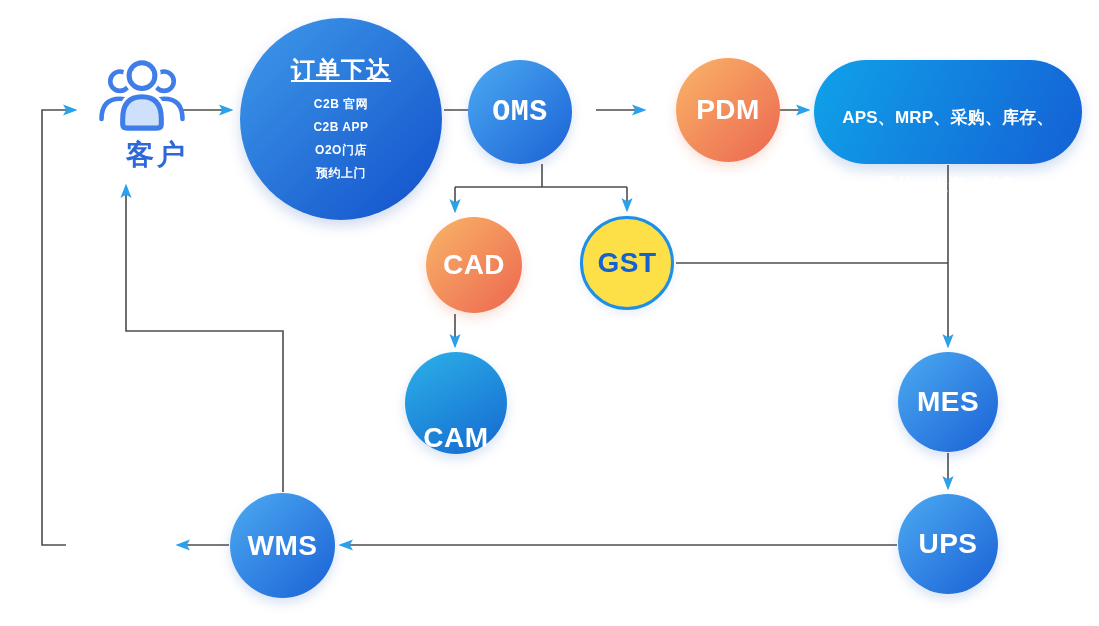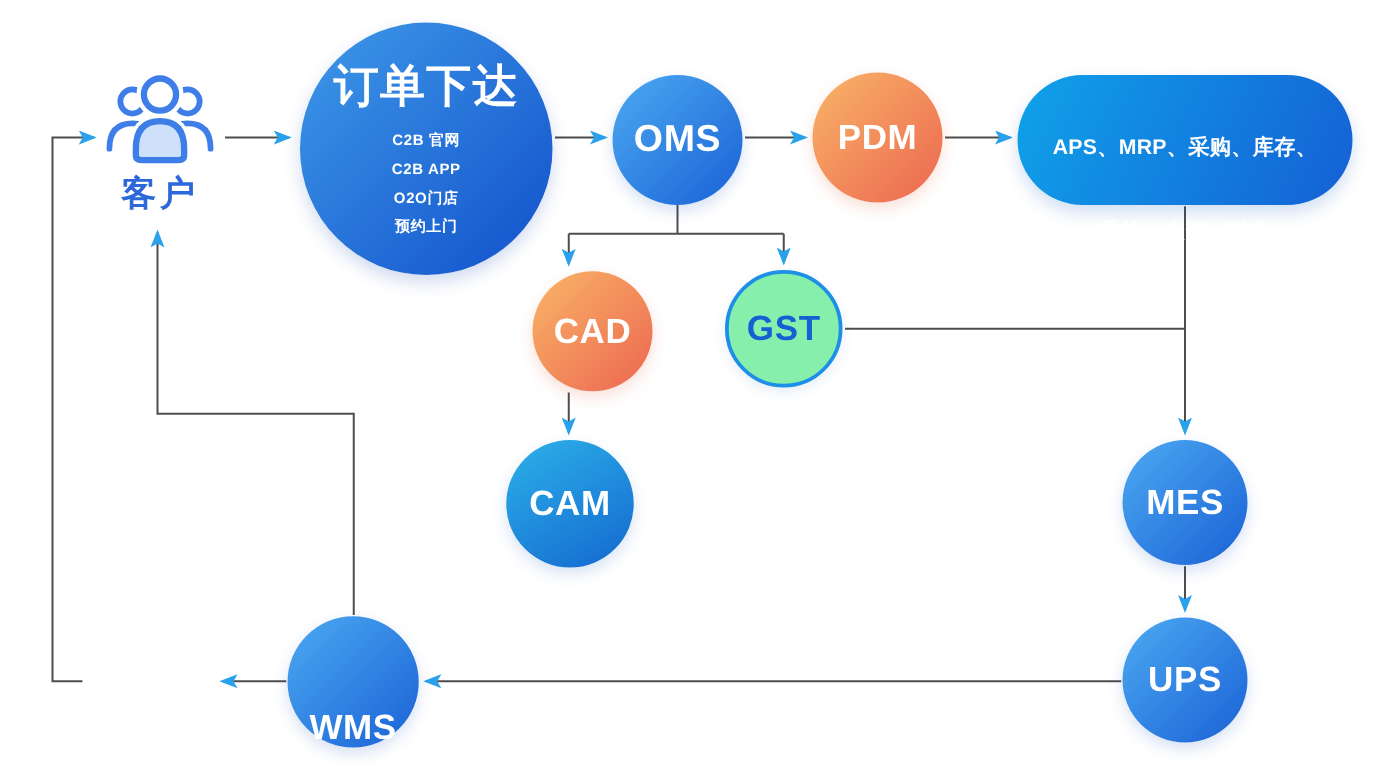--- a/index.html
+++ b/index.html
@@ -7,39 +7,39 @@
   .canvas{position:relative;width:1099px;height:626px;background:#ffffff;overflow:hidden;}
   .connectors{position:absolute;left:0;top:0;width:1099px;height:626px;z-index:1;}
   .node{position:absolute;z-index:2;display:flex;flex-direction:column;align-items:center;justify-content:center;
         text-align:center;color:#fff;font-weight:bold;box-sizing:border-box;}
   .circle{border-radius:50%;}
   .blue-grad{background:linear-gradient(135deg,#4caaf1 0%,#1a61d6 100%);box-shadow:0 5px 12px rgba(25,90,190,0.18);}
   .order-grad{background:linear-gradient(135deg,#3f9ae9 0%,#1150cb 100%);box-shadow:0 6px 14px rgba(20,70,170,0.20);}
   .orange-grad{background:linear-gradient(135deg,#f9b568 0%,#ec6650 100%);box-shadow:0 5px 12px rgba(220,100,60,0.20);}
   .erp-grad{background:linear-gradient(115deg,#0fa2e9 0%,#1560d5 100%);box-shadow:0 6px 14px rgba(20,90,190,0.20);}
   .cam-grad{background:linear-gradient(150deg,#2cb1e9 0%,#1468cf 100%);box-shadow:0 5px 12px rgba(25,100,190,0.18);}
-  .gst-node{background:#86efac;border:3px solid #1d8fe6;color:#1461d4;box-shadow:0 4px 10px rgba(25,100,190,0.10);}
+  .gst-node{background:#fde047;border:3px solid #1d8fe6;color:#1461d4;box-shadow:0 4px 10px rgba(25,100,190,0.10);}
   .lbl-lg{font-size:30px;letter-spacing:0.5px;}
   .lbl-md{font-size:28px;letter-spacing:0.5px;}
   #node-order{left:240px;top:18px;width:202px;height:202px;}
-  #node-order .order-title{font-size:36px;margin-bottom:7px;letter-spacing:1px;}
+  #node-order .order-title{font-size:24px;margin-bottom:7px;letter-spacing:1px;text-decoration:underline;}
   #node-order .order-line{font-size:12px;line-height:23px;letter-spacing:0.5px;}
-  #node-oms{left:490px;top:60px;width:104px;height:104px;}
-  #node-pdm{left:650px;top:58px;width:104px;height:104px;align-items:center;}
+  #node-oms{left:468px;top:60px;width:104px;height:104px;font-family:Liberation Mono, monospace;}
+  #node-pdm{left:676px;top:58px;width:104px;height:104px;align-items:center;}
   #node-erp{left:814px;top:60px;width:268px;height:104px;border-radius:52px;}
   #node-erp .erp-title{font-size:32px;line-height:34px;letter-spacing:1px;}
   #node-erp .erp-sub{font-size:17px;line-height:22px;letter-spacing:0.2px;margin-top:45px;}
   #node-cad{left:426px;top:217px;width:96px;height:96px;}
   #node-gst{left:580px;top:216px;width:94px;height:94px;}
-  #node-cam{left:405px;top:352px;width:102px;height:102px;}
+  #node-cam{left:405px;top:352px;width:102px;height:102px;justify-content:flex-end;}
   #node-mes{left:898px;top:352px;width:100px;height:100px;}
   #node-ups{left:898px;top:494px;width:100px;height:100px;}
-  #node-wms{left:230px;top:493px;width:105px;height:105px;justify-content:flex-end;}
+  #node-wms{left:230px;top:493px;width:105px;height:105px;}
   #node-drp{left:67px;top:493px;width:105px;height:105px;}
-  #node-customer{position:absolute;left:68px;top:58px;width:120px;z-index:2;display:flex;flex-direction:column;align-items:center;}
+  #node-customer{position:absolute;left:68px;top:58px;width:120px;z-index:2;display:flex;flex-direction:column;align-items:flex-end;}
   #node-customer .cust-label{font-size:28px;font-weight:bold;color:#2d68d9;letter-spacing:3px;margin-top:4px;}
 </style>
 </head>
 <body>
 
 <div class="canvas">
 
   <svg class="connectors" viewBox="0 0 1099 626" xmlns="http://www.w3.org/2000/svg">
     <defs>
       <marker id="ah" markerWidth="9" markerHeight="7" refX="7.5" refY="3.5" orient="auto" markerUnits="strokeWidth">

